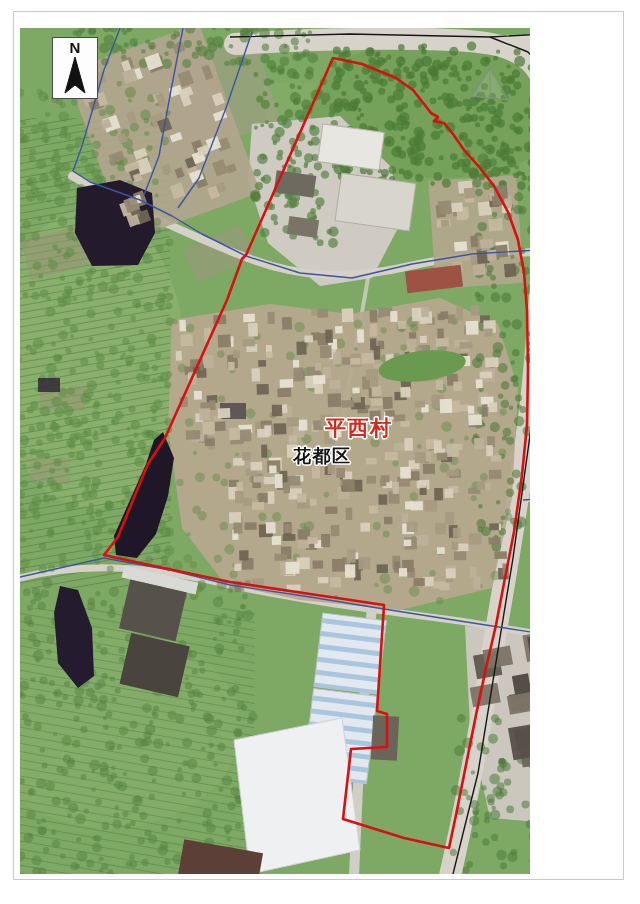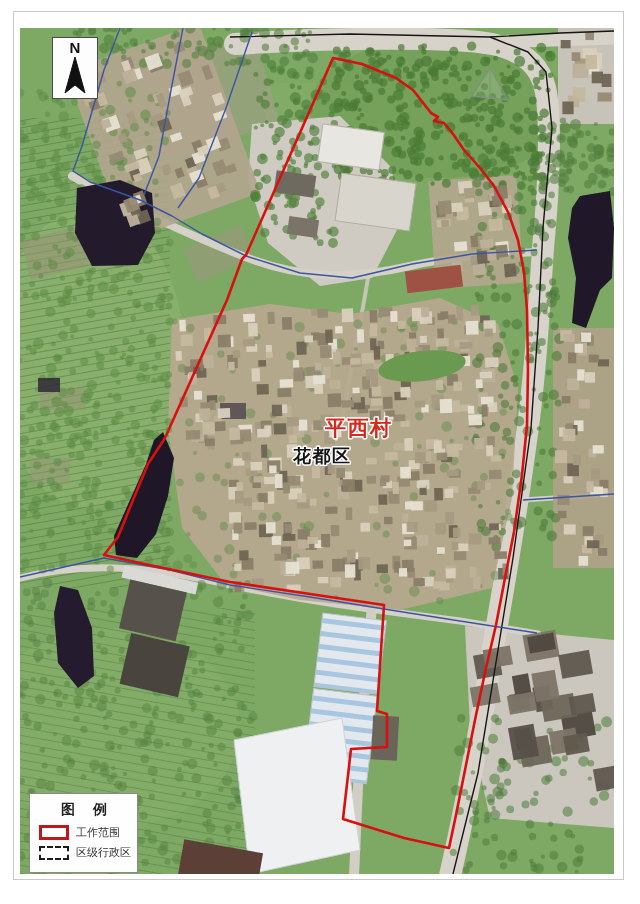--- a/index.html
+++ b/index.html
@@ -1,20 +1,20 @@
 <!DOCTYPE html>
 <html><head>
 <meta charset="utf-8">
 <style>
   * { margin:0; padding:0; box-sizing:border-box; }
   html,body { width:640px; height:904px; background:#ffffff; font-family:"Liberation Sans", sans-serif; }
   .page { position:relative; width:640px; height:904px; background:#fff; overflow:hidden; }
   .outer-frame { position:absolute; left:13px; top:11px; width:611px; height:869px;
                  border:1px solid #c9c9c9; background:#fff; }
-  .map-area { position:absolute; left:20px; top:28px; width:620px; height:846px; overflow:hidden; }
+  .map-area { position:absolute; left:20px; top:28px; width:510px; height:846px; overflow:hidden; }
   .map-area svg { display:block; }
 
   
   .north-box { position:absolute; left:52px; top:37px; width:46px; height:62px;
                background:#fdfdfd; border:1px solid #4a4a4a; z-index:5;
                display:flex; flex-direction:column; align-items:center; }
   .north-n { font-size:15px; font-weight:bold; color:#111; line-height:18px; margin-top:1px; }
   .north-arrow-svg { margin-top:-2px; }
 
   
@@ -2378,24 +2378,13 @@
     </svg>
   </div>
 
   <div class="north-box">
     <div class="north-n">N</div>
     <svg class="north-arrow-svg" width="30" height="42" viewBox="0 0 30 42">
       <polygon points="15,2 5,38 15,30 25,38" fill="#111" stroke="#111" stroke-width="1" stroke-linejoin="round"></polygon>
     </svg>
   </div>
 
-  <div class="legend">
-    <div class="legend-title">图　例</div>
-    <div class="legend-row">
-      <span class="swatch-work" style="border-color: rgb(192, 24, 24);"></span>
-      <span class="legend-label">工作范围</span>
-    </div>
-    <div class="legend-row">
-      <span class="swatch-district" style="border-color: rgb(28, 28, 28);"></span>
-      <span class="legend-label">区级行政区</span>
-    </div>
-  </div>
 </div>
 
 </body></html>

